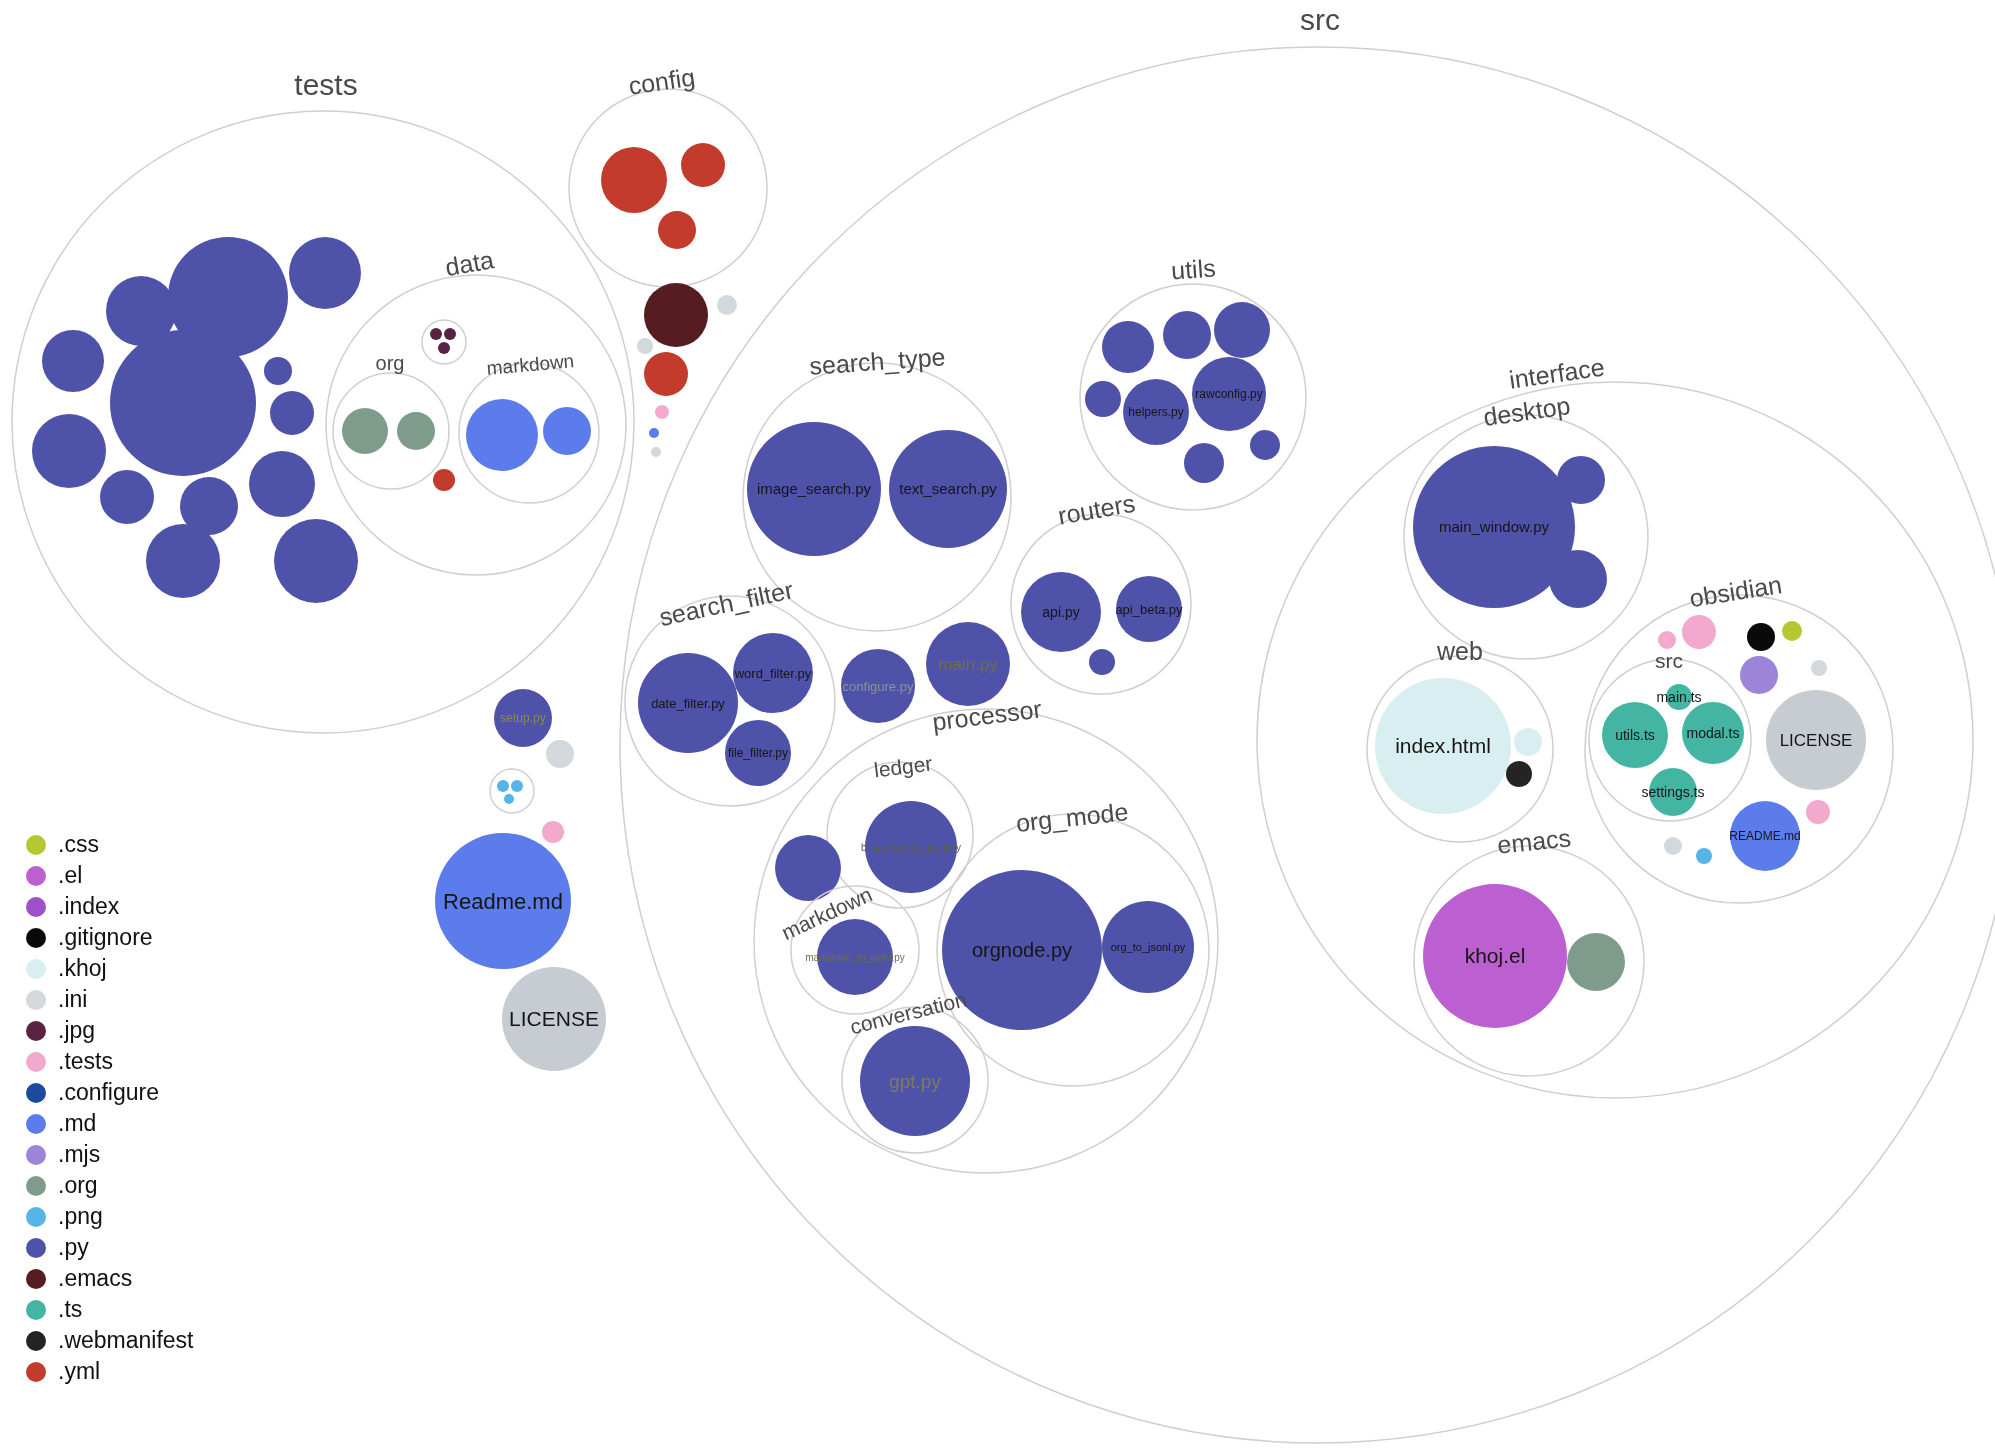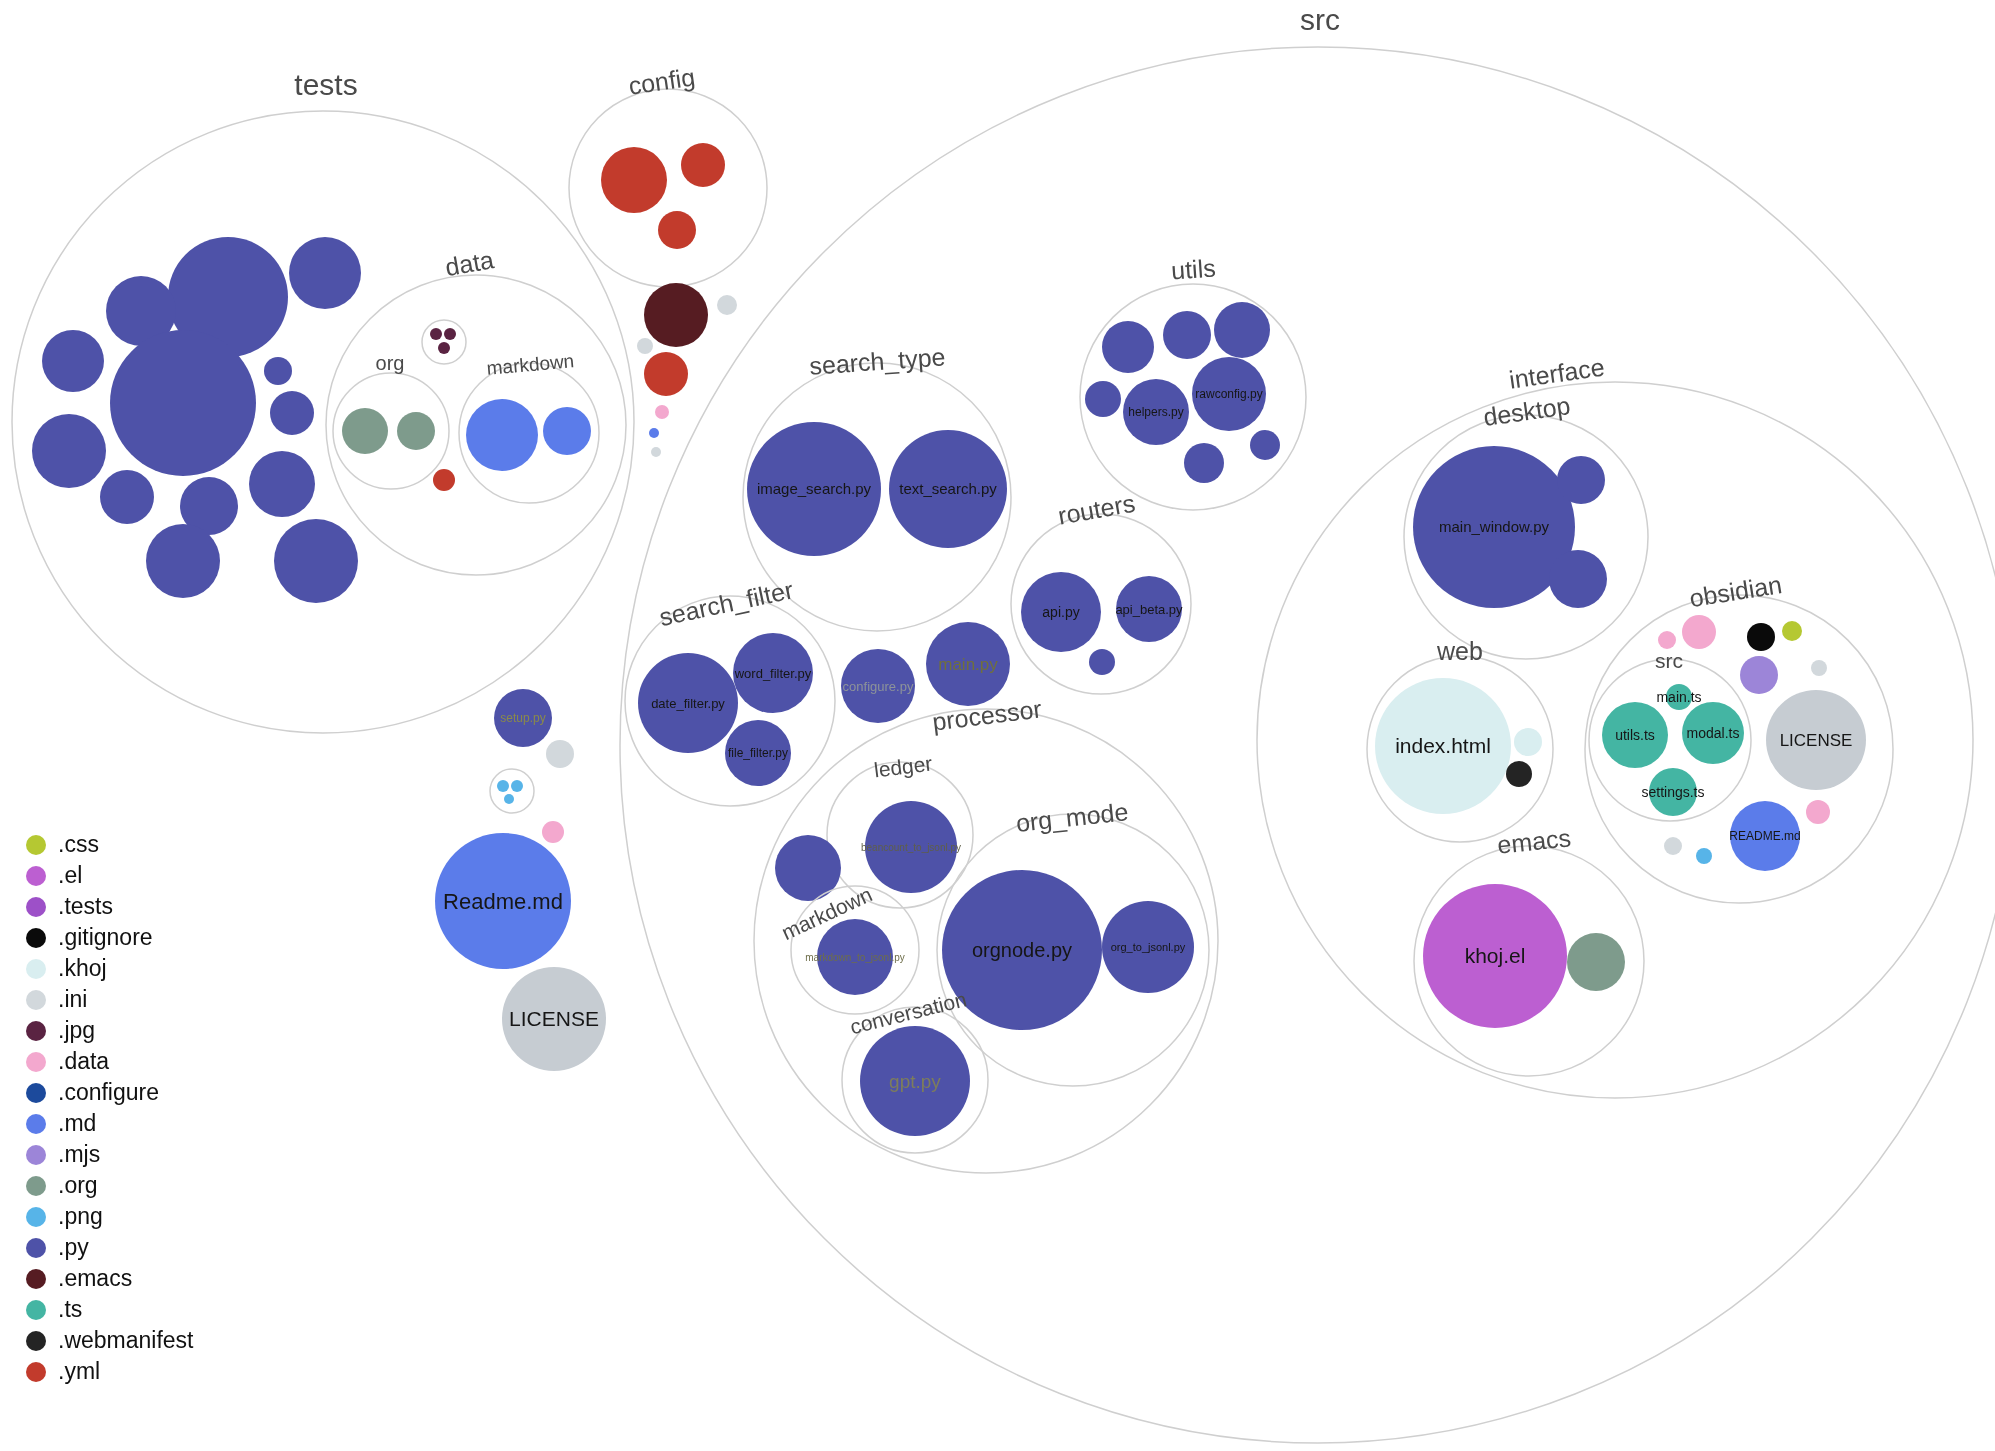--- a/index.html
+++ b/index.html
@@ -185,41 +185,41 @@
       <div class="legend-item">
         <span class="legend-dot" style="background: rgb(181, 200, 50);"></span>
         <span class="legend-label">.css</span>
       </div>
       <div class="legend-item">
         <span class="legend-dot" style="background: rgb(188, 95, 209);"></span>
         <span class="legend-label">.el</span>
       </div>
       <div class="legend-item">
         <span class="legend-dot" style="background: rgb(157, 80, 200);"></span>
-        <span class="legend-label">.tests</span>
+        <span class="legend-label">.index</span>
       </div>
       <div class="legend-item">
         <span class="legend-dot" style="background: rgb(10, 10, 10);"></span>
         <span class="legend-label">.gitignore</span>
       </div>
       <div class="legend-item">
         <span class="legend-dot" style="background: rgb(217, 238, 240);"></span>
         <span class="legend-label">.khoj</span>
       </div>
       <div class="legend-item">
         <span class="legend-dot" style="background: rgb(210, 216, 220);"></span>
         <span class="legend-label">.ini</span>
       </div>
       <div class="legend-item">
         <span class="legend-dot" style="background: rgb(90, 35, 66);"></span>
         <span class="legend-label">.jpg</span>
       </div>
       <div class="legend-item">
         <span class="legend-dot" style="background: rgb(243, 168, 206);"></span>
-        <span class="legend-label">.data</span>
+        <span class="legend-label">.tests</span>
       </div>
       <div class="legend-item">
         <span class="legend-dot" style="background: rgb(28, 74, 156);"></span>
         <span class="legend-label">.configure</span>
       </div>
       <div class="legend-item">
         <span class="legend-dot" style="background: rgb(91, 124, 234);"></span>
         <span class="legend-label">.md</span>
       </div>
       <div class="legend-item">

